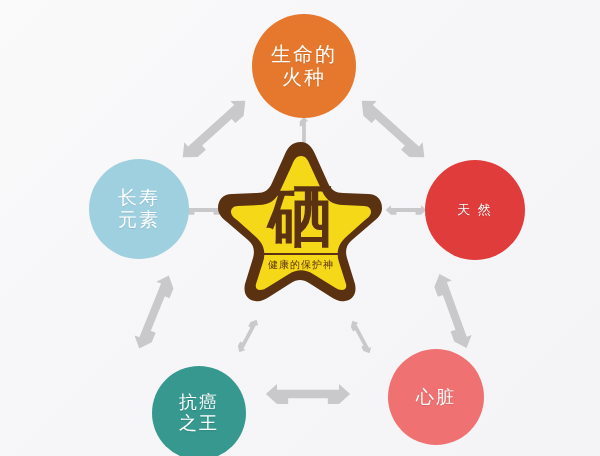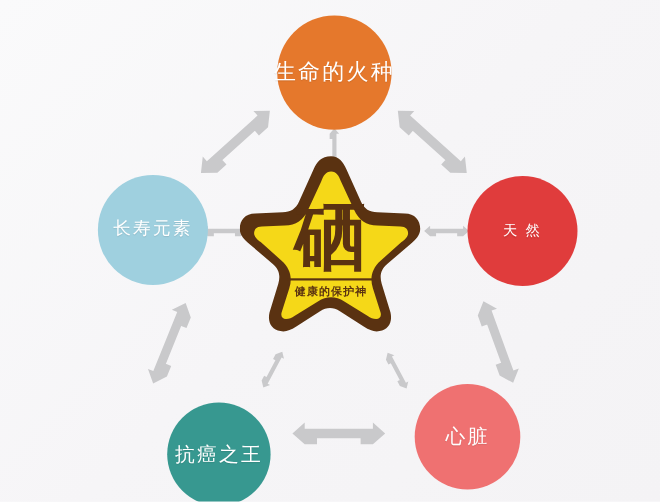--- a/index.html
+++ b/index.html
@@ -24,20 +24,21 @@
     left: 0;
     top: 0;
     width: 600px;
     height: 456px;
   }
   
   .node {
     position: absolute;
     border-radius: 50%;
     display: flex;
+    flex-direction: column;
     align-items: center;
     justify-content: center;
     color: #ffffff;
     text-align: center;
     box-sizing: border-box;
   }
   .node-line {
     display: block;
     line-height: 1.14;
     letter-spacing: 2px;
@@ -50,37 +51,37 @@
     background: #e5782c;
   }
   #node-life .node-line { font-size: 20px; }
   #node-detox {
     left: 425px; top: 160px;
     width: 100px; height: 100px;
     background: #e03c3c;
   }
   #node-detox .node-line { font-size: 13px; }
   #node-heart {
-    left: 377px; top: 349px;
+    left: 388px; top: 349px;
     width: 96px; height: 96px;
     background: #ef7171;
   }
   #node-heart .node-line { font-size: 18px; }
   #node-cancer {
     left: 152px; top: 366px;
     width: 94px; height: 94px;
     background: #379890;
   }
   #node-cancer .node-line { font-size: 18px; }
   #node-longevity {
     left: 89px; top: 159px;
     width: 100px; height: 100px;
     background: #9fd0df;
   }
-  #node-longevity .node-line { font-size: 16px; }
+  #node-longevity .node-line { font-size: 19px; }
 
   
   #center-emblem {
     position: absolute;
     left: 218px;
     top: 134px;
     width: 166px;
     height: 172px;
   }
   #center-emblem svg {
@@ -109,21 +110,21 @@
     letter-spacing: 0;
   }
   #emblem-rule {
     width: 80px;
     height: 1.5px;
     background: #5a3211;
     margin-top: 3px;
   }
   #emblem-sub {
     font-size: 10px;
-    font-weight: bold;
+    font-weight: normal;
     color: #5a3211;
     letter-spacing: 1px;
     margin-top: 3px;
     white-space: nowrap;
   }
 </style>
 </head>
 <body>
 
 <div id="stage">

